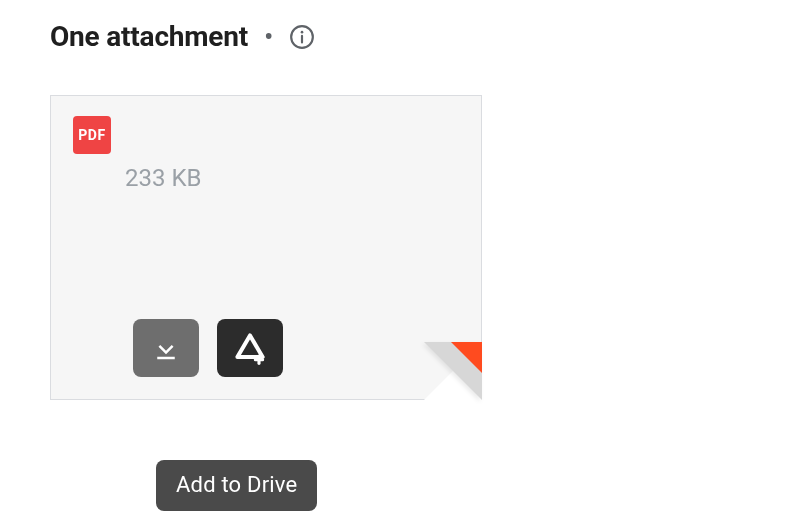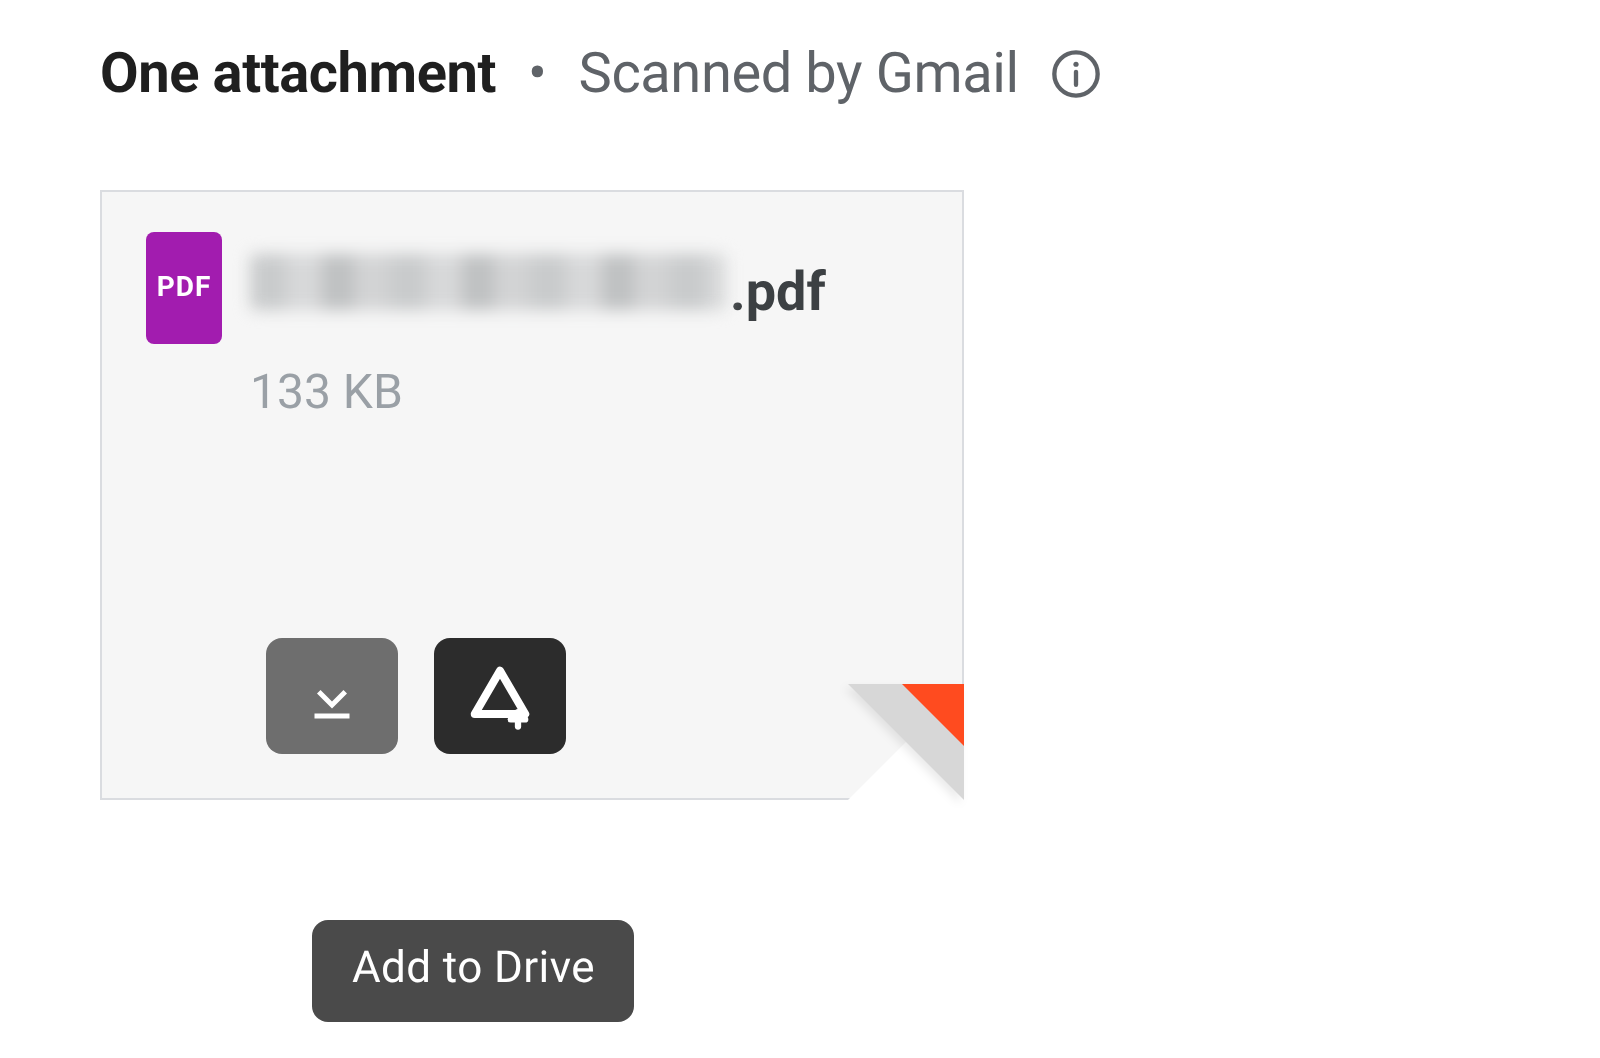--- a/index.html
+++ b/index.html
@@ -52,23 +52,23 @@
     box-sizing: border-box;
     padding: 20px 22px 0 22px;
   }
   .file-row {
     display: flex;
     align-items: center;
     gap: 14px;
   }
   .pdf-badge {
     width: 38px;
-    height: 56px;
+    height: 38px;
     border-radius: 4px;
-    background: #a21caf;
+    background: #ef4444;
     color: #ffffff;
     font-weight: 700;
     font-size: 14px;
     letter-spacing: 0.5px;
     display: flex;
     align-items: center;
     justify-content: center;
     flex: 0 0 auto;
   }
   .filename-blur {
@@ -172,39 +172,34 @@
     letter-spacing: 0.2px;
   }
 </style>
 </head>
 <body>
 <div class="wrap">
 
   <div class="header">
     <span class="title">One attachment</span>
     <span class="dot">•</span>
-    <span class="scanned">Scanned by Gmail</span>
     <span class="info-icon" title="Info">
       <svg width="26" height="26" viewBox="0 0 24 24" fill="none" stroke="#5f6368" stroke-width="2">
         <circle cx="12" cy="12" r="10"></circle>
         <line x1="12" y1="11" x2="12" y2="17" stroke-linecap="round"></line>
         <circle cx="12" cy="7.5" r="1.2" fill="#5f6368" stroke="none"></circle>
       </svg>
     </span>
   </div>
 
   <div class="card">
     <div class="file-row">
       <div class="pdf-badge">PDF</div>
-      <div class="filename-wrap">
-        <div class="filename-blur"></div>
-        <span class="ext">.pdf</span>
-      </div>
     </div>
-    <div class="size">133 KB</div>
+    <div class="size">233 KB</div>
 
     <div class="actions">
       <button class="action-btn btn-download">
         <span>
           <svg width="30" height="30" viewBox="0 0 24 24" fill="#ffffff">
             <path d="M12 3v11.17l4.59-4.58L18 11l-6 6-6-6 1.41-1.41L12 14.17V3h0z"></path>
             <rect x="5" y="19" width="14" height="2"></rect>
           </svg>
         </span>
       </button>

